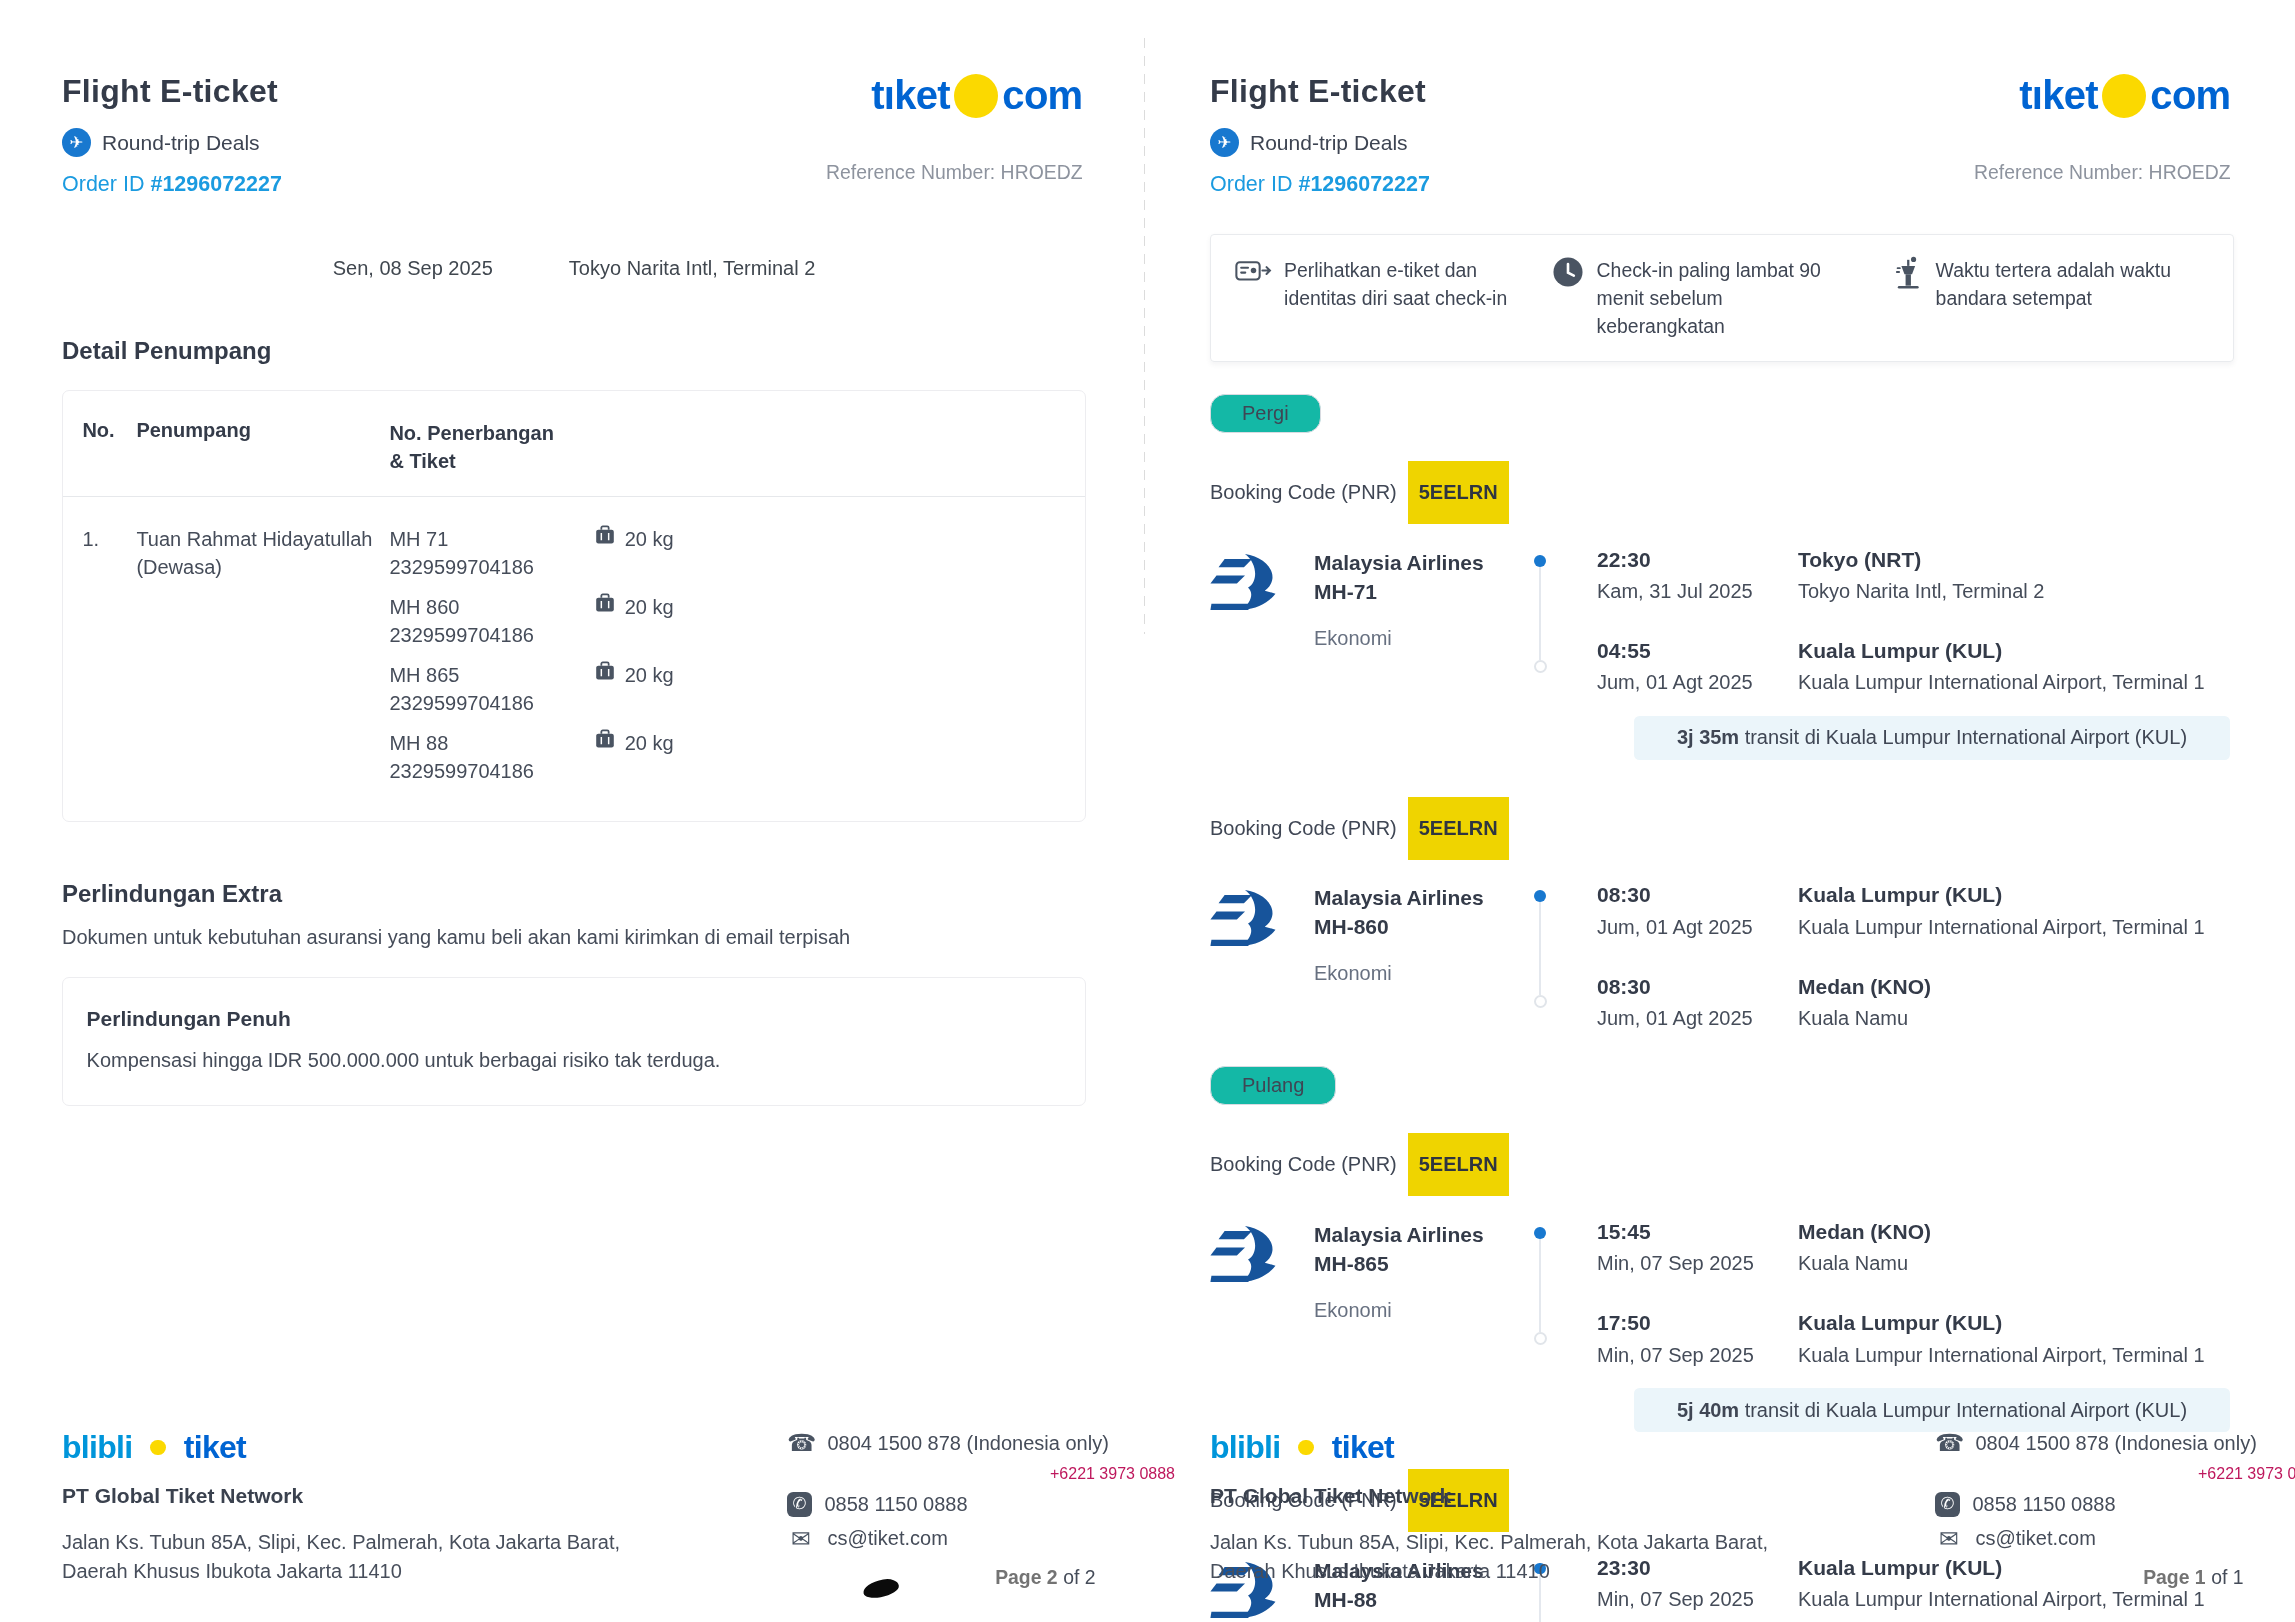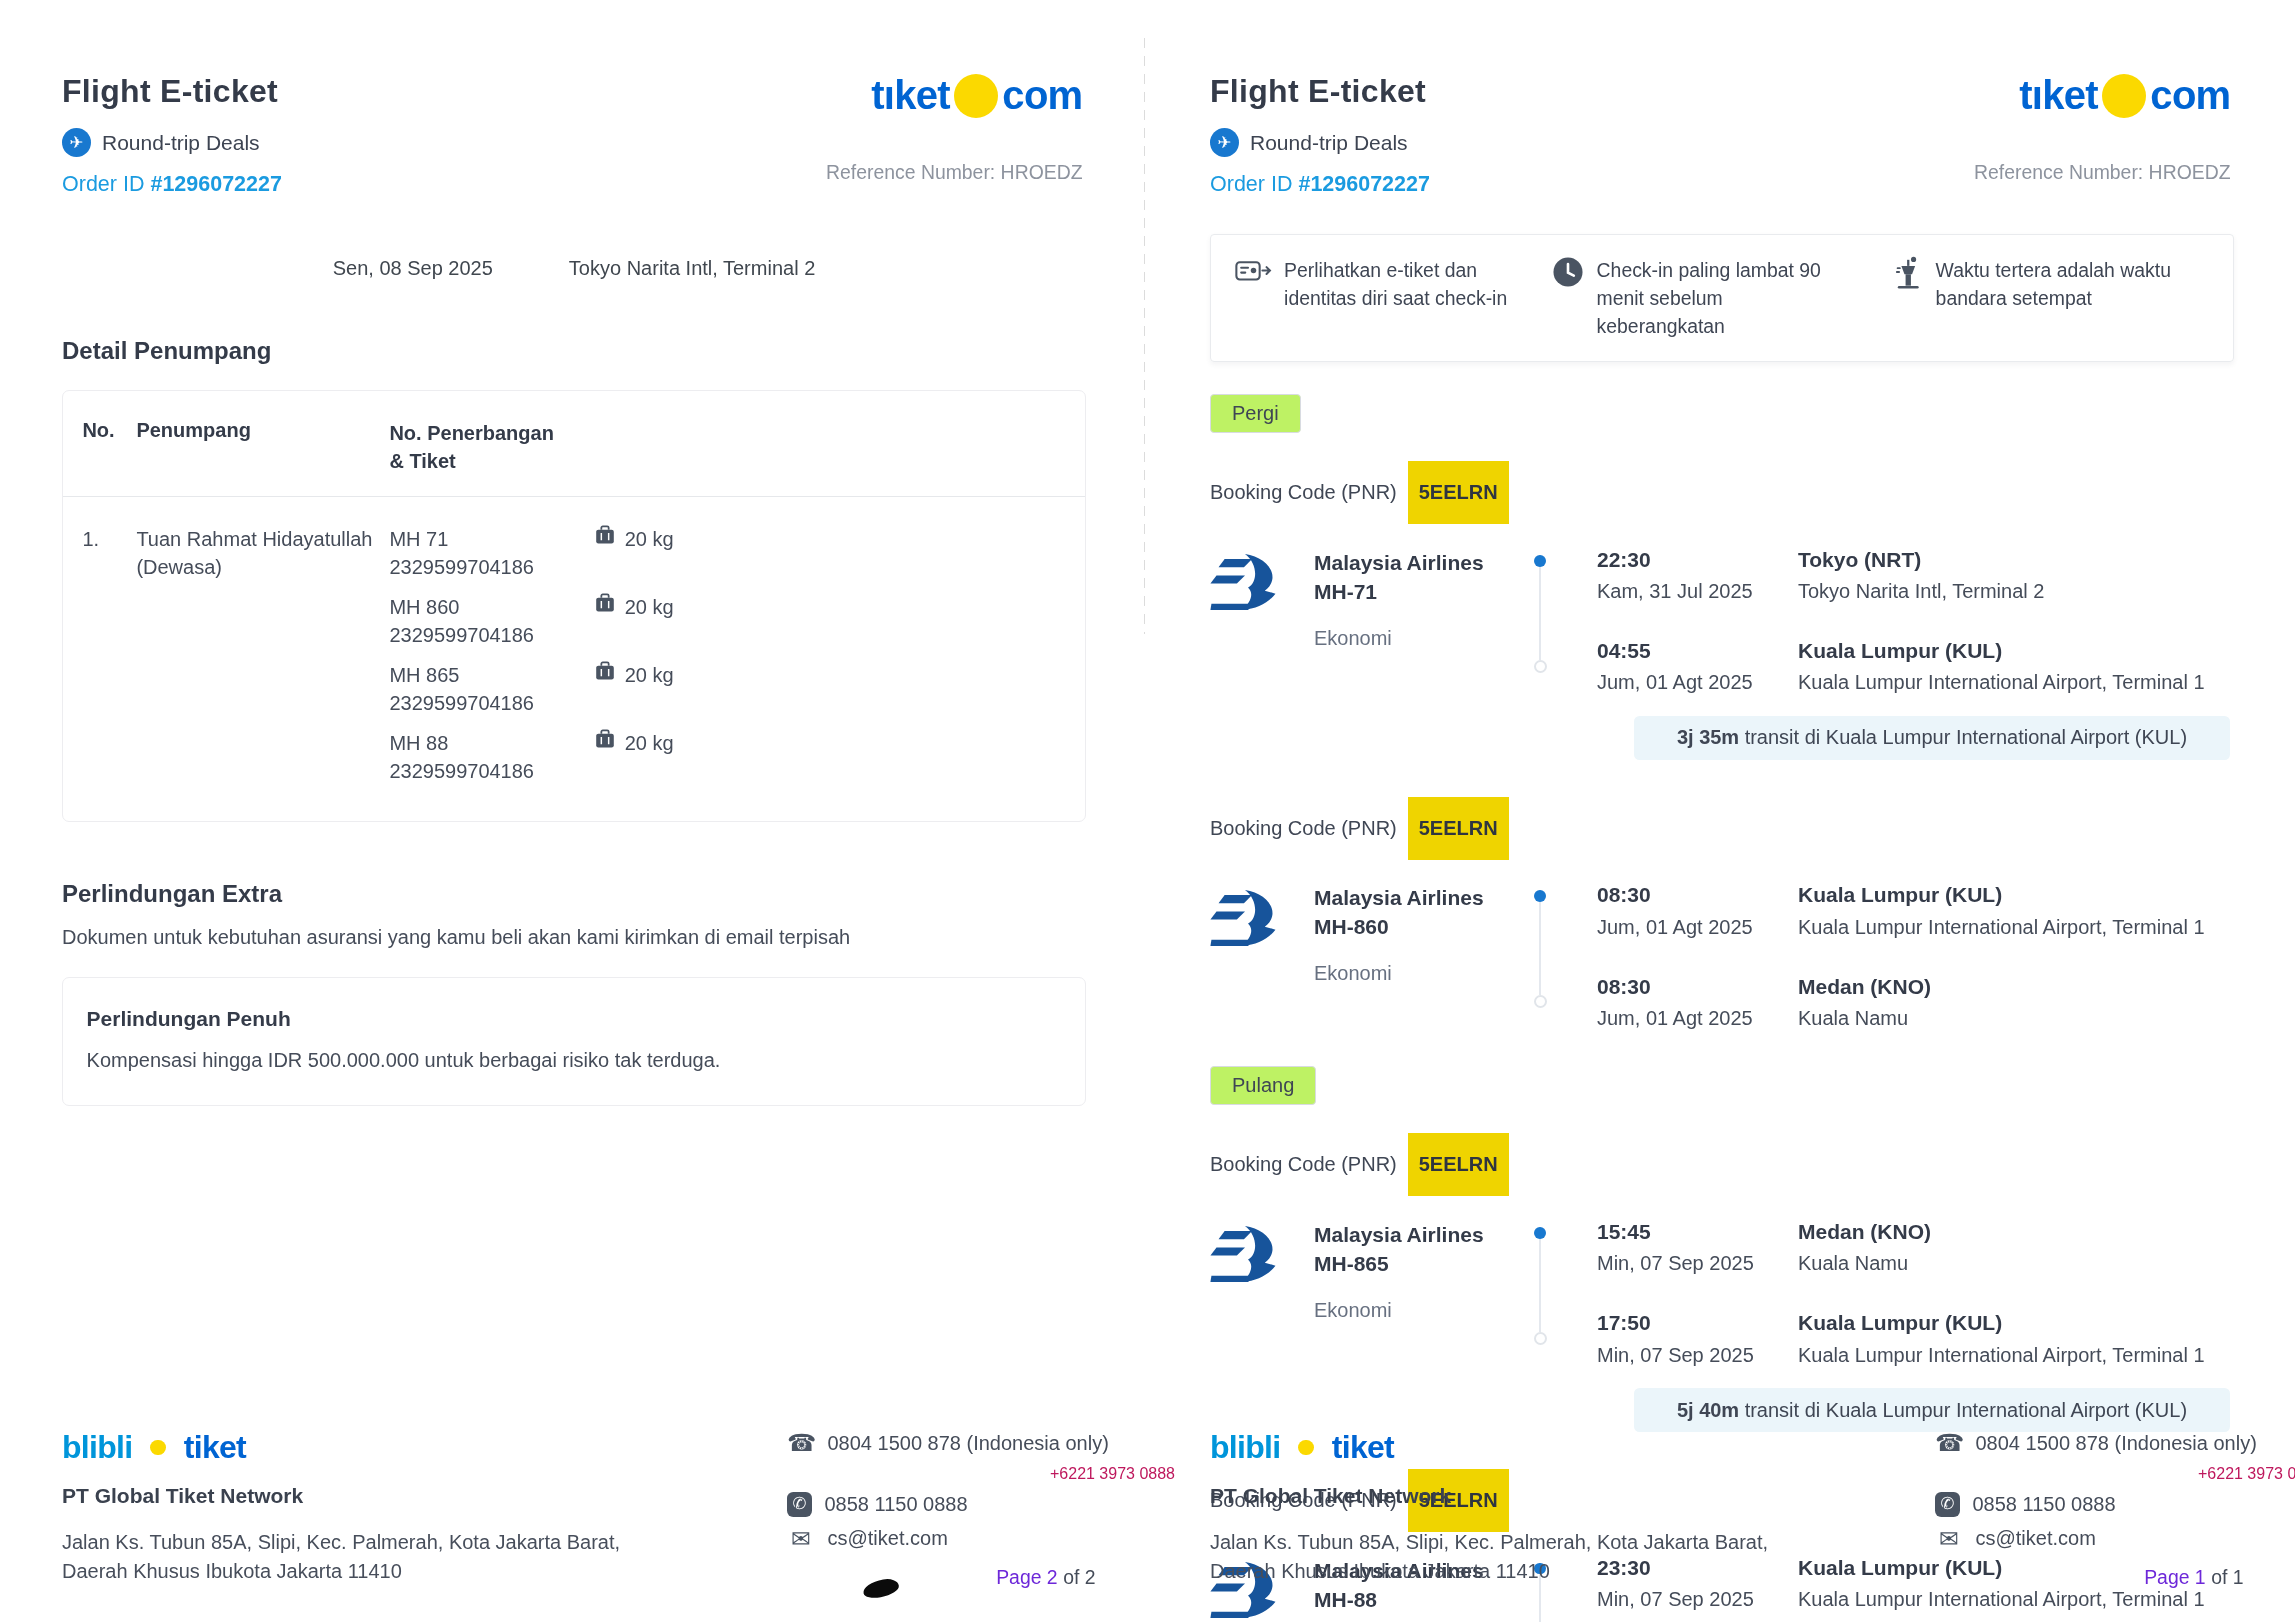--- a/index.html
+++ b/index.html
@@ -52,22 +52,22 @@
   .protect-card .ptext { margin-top:18px; font-size:20px; color:#454c59; }
 
   
   .notice-bar { margin-top:37px; border:1.4px solid #e9ebee; border-radius:4px;
                 box-shadow:0 2.1px 5.5px rgba(60,70,90,.06);
                 display:flex; gap:39px; padding:21px 23.6px; }
   .notice { display:flex; gap:12.5px; align-items:flex-start; }
   .notice .txt { font-size:19.4px; color:#3f4654; line-height:28px; width:229px; }
   .notice:nth-child(2) .txt { width:257px; }
   .notice:nth-child(3) .txt { width:243px; }
-  .chip { display:inline-block; border:1.4px solid #d8dbe1; border-radius:4px;
-          padding:7px 21px; font-size:20px; color:#3f4654; background:#bef264; }
+  .chip { display:inline-block; border:1.4px solid #d8dbe1; border-radius:15px;
+          padding:7px 31px; font-size:20px; color:#3f4654; background:#14b8a6; }
   #chip-pergi { margin-top:32px; }
   #chip-pulang { margin-top:36px; }
   .pnr-row { display:flex; align-items:center; gap:11px; margin-top:28px; }
   .pnr-row .lbl { font-size:20px; color:#3f4654; }
   .pnr-chip { background:#efd400; border-radius:0; padding:20px 11px;
               font-size:20px; font-weight:bold; color:#2f3540; }
   .seg { display:flex; margin-top:23.6px; min-height:147px; }
   .seg-logo { width:104px; padding-top:4.2px; }
   .seg-airline { width:205px; }
   .seg-airline .al { font-size:21px; font-weight:bold; color:#343b49; line-height:29px; }
@@ -97,21 +97,21 @@
   .company { margin-top:18px; font-size:21px; font-weight:bold; color:#3a414e; }
   .addr { margin-top:20px; font-size:20px; color:#474e5b; line-height:29px; }
   .contacts { position:absolute; left:725px; top:0; width:388px; }
   .c-row { display:flex; align-items:center; gap:12.5px; margin-bottom:8.3px; }
   .c-row .glyph { font-size:23.6px; color:#4a5462; width:28px; text-align:center; }
   .c-row .wa { width:25px; height:25px; background:#4a5462; border-radius:6.2px; color:#fff;
                display:flex; align-items:center; justify-content:center; font-size:16.6px; }
   .c-row .ctext { font-size:20px; color:#454c59; }
   .c-indent { margin-left:40px; margin-bottom:8.3px; font-size:16px; color:#be185d;text-align:right; }
   .pagenum { position:absolute; right:3.5px; top:137px; font-size:19.4px; color:#454c59; }
-  .pagenum b { font-weight:normal; color:#6d28d9; margin-right:5.5px; }
+  .pagenum b { font-weight:bold; color:#737373; margin-right:5.5px; }
   .ink-mark { position:absolute; left:801px; top:151px; width:36px; height:16.6px; background:#0b0b0b;
               border-radius:60% 40% 55% 45% / 60% 50% 50% 40%; transform:rotate(-10deg); }
 </style>
 </head>
 <body>
 
 <div class="page" id="page-left">
   <div class="content">
 
     <div class="hdr">

